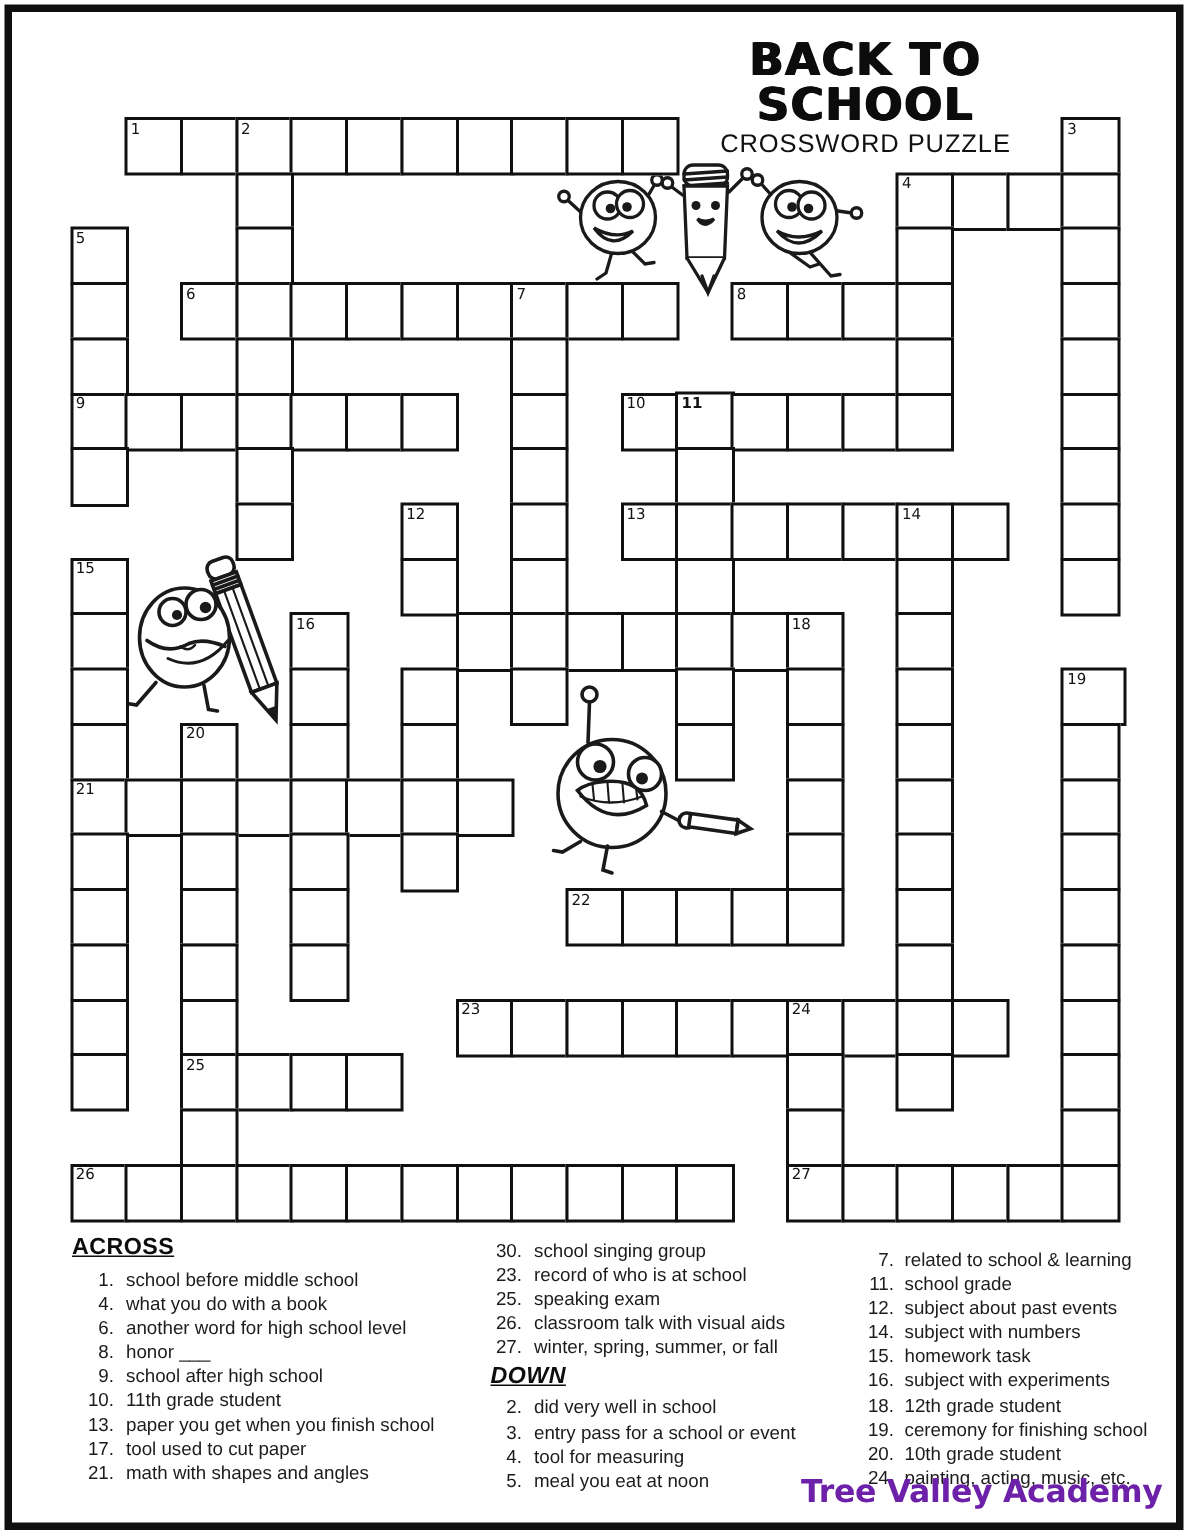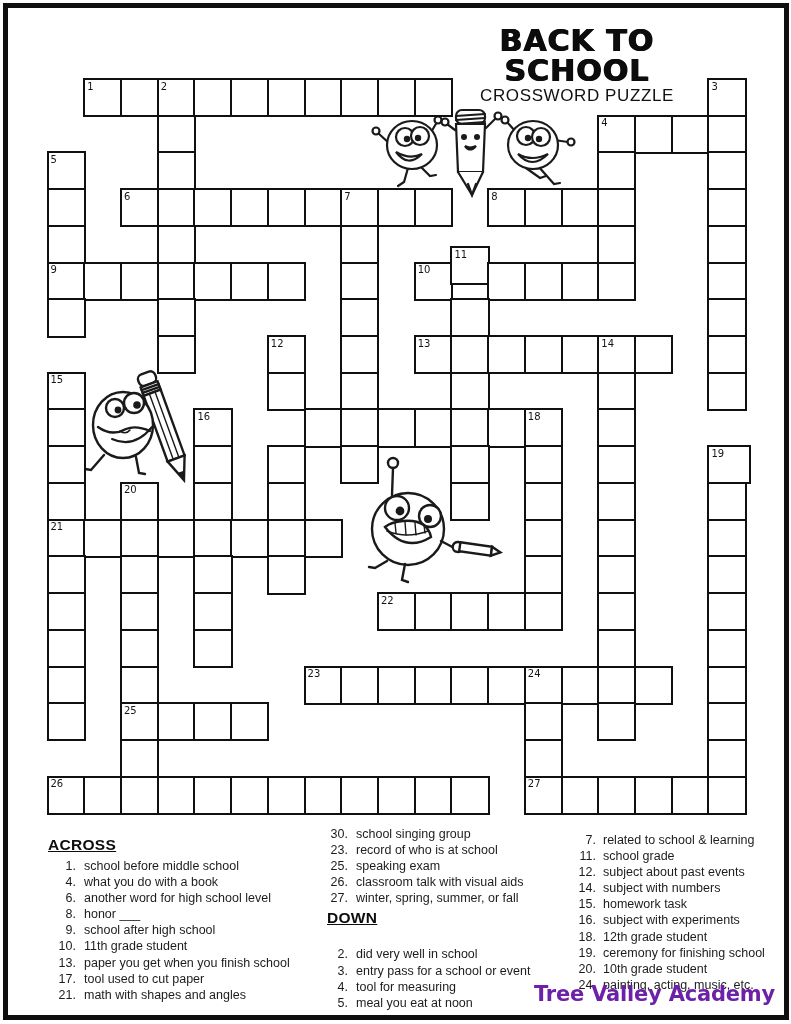--- a/index.html
+++ b/index.html
@@ -15,22 +15,22 @@
   .cell{position:absolute;width:39.2px;height:39.2px;box-sizing:border-box;
         border:2.5px solid #101010;background:#fff;}
   .cnum{position:absolute;left:2px;top:0.5px;font-family:"DejaVu Sans",sans-serif;
         font-size:10px;line-height:11px;color:#141414;}
   .clues{position:absolute;left:0;top:820px;width:791px;font-size:12.5px;color:#1c1c1c;}
   .ccol{position:absolute;top:0;}
   .col1{left:46px;width:282px;}
   .col2{left:322px;width:246px;top:6px;}
   .col3{left:568px;width:215px;top:12px;}
   .clue-head{font-weight:bold;font-size:15.5px;line-height:17px;text-decoration:underline;
-             letter-spacing:0.3px;margin:16px 0 5px 2px;color:#0d0d0d;}
-  .col2 .clue-head{margin:3px 0 20px 5px;}
+             letter-spacing:0.3px;margin:3px 0 5px 2px;color:#0d0d0d;}
+  .col2 .clue-head{margin:3px 0 4px 5px;font-style:italic;}
   .clue{display:flex;line-height:16.1px;}
   .clue .num{flex:none;text-align:right;margin-right:8px;}
   .col1 .num{width:30px;}
   .col2 .num{width:26px;}
   .col3 .num{width:28px;margin-right:7px;}
   .clue .txt{flex:1;}
   .footer{position:absolute;right:16px;top:982px;font-family:"DejaVu Sans",sans-serif;
           font-weight:bold;font-size:21px;letter-spacing:-0.2px;}
   .doodle{position:absolute;}
   .doodle *{vector-effect:non-scaling-stroke;}
@@ -194,21 +194,21 @@
       <div class="cell" style="left: 83.22px; top: 261.6px;"></div>
       <div class="cell" style="left: 119.94px; top: 261.6px;"></div>
       <div class="cell" style="left: 156.66px; top: 261.6px;"></div>
       <div class="cell" style="left: 193.38px; top: 261.6px;"></div>
       <div class="cell" style="left: 230.1px; top: 261.6px;"></div>
       <div class="cell" style="left: 266.82px; top: 261.6px;"></div>
       <div class="cell" style="left: 340.26px; top: 261.6px;"></div>
       <div class="cell" style="left: 413.7px; top: 261.6px;">
         <span class="cnum">10</span>
       </div>
-      <div class="cell" style="left: 450.42px; top: 246px;">
+      <div class="cell" style="left: 450.42px; top: 261px; font-weight: bold;">
         <span class="cnum">11</span>
       </div>
       <div class="cell" style="left: 487.14px; top: 261.6px;"></div>
       <div class="cell" style="left: 523.86px; top: 261.6px;"></div>
       <div class="cell" style="left: 560.58px; top: 261.6px;"></div>
       <div class="cell" style="left: 597.3px; top: 261.6px;"></div>
       <div class="cell" style="left: 707.46px; top: 261.6px;"></div>
       <div class="cell" style="left: 46.5px; top: 298.32px;"></div>
       <div class="cell" style="left: 156.66px; top: 298.32px;"></div>
       <div class="cell" style="left: 340.26px; top: 298.32px;"></div>

